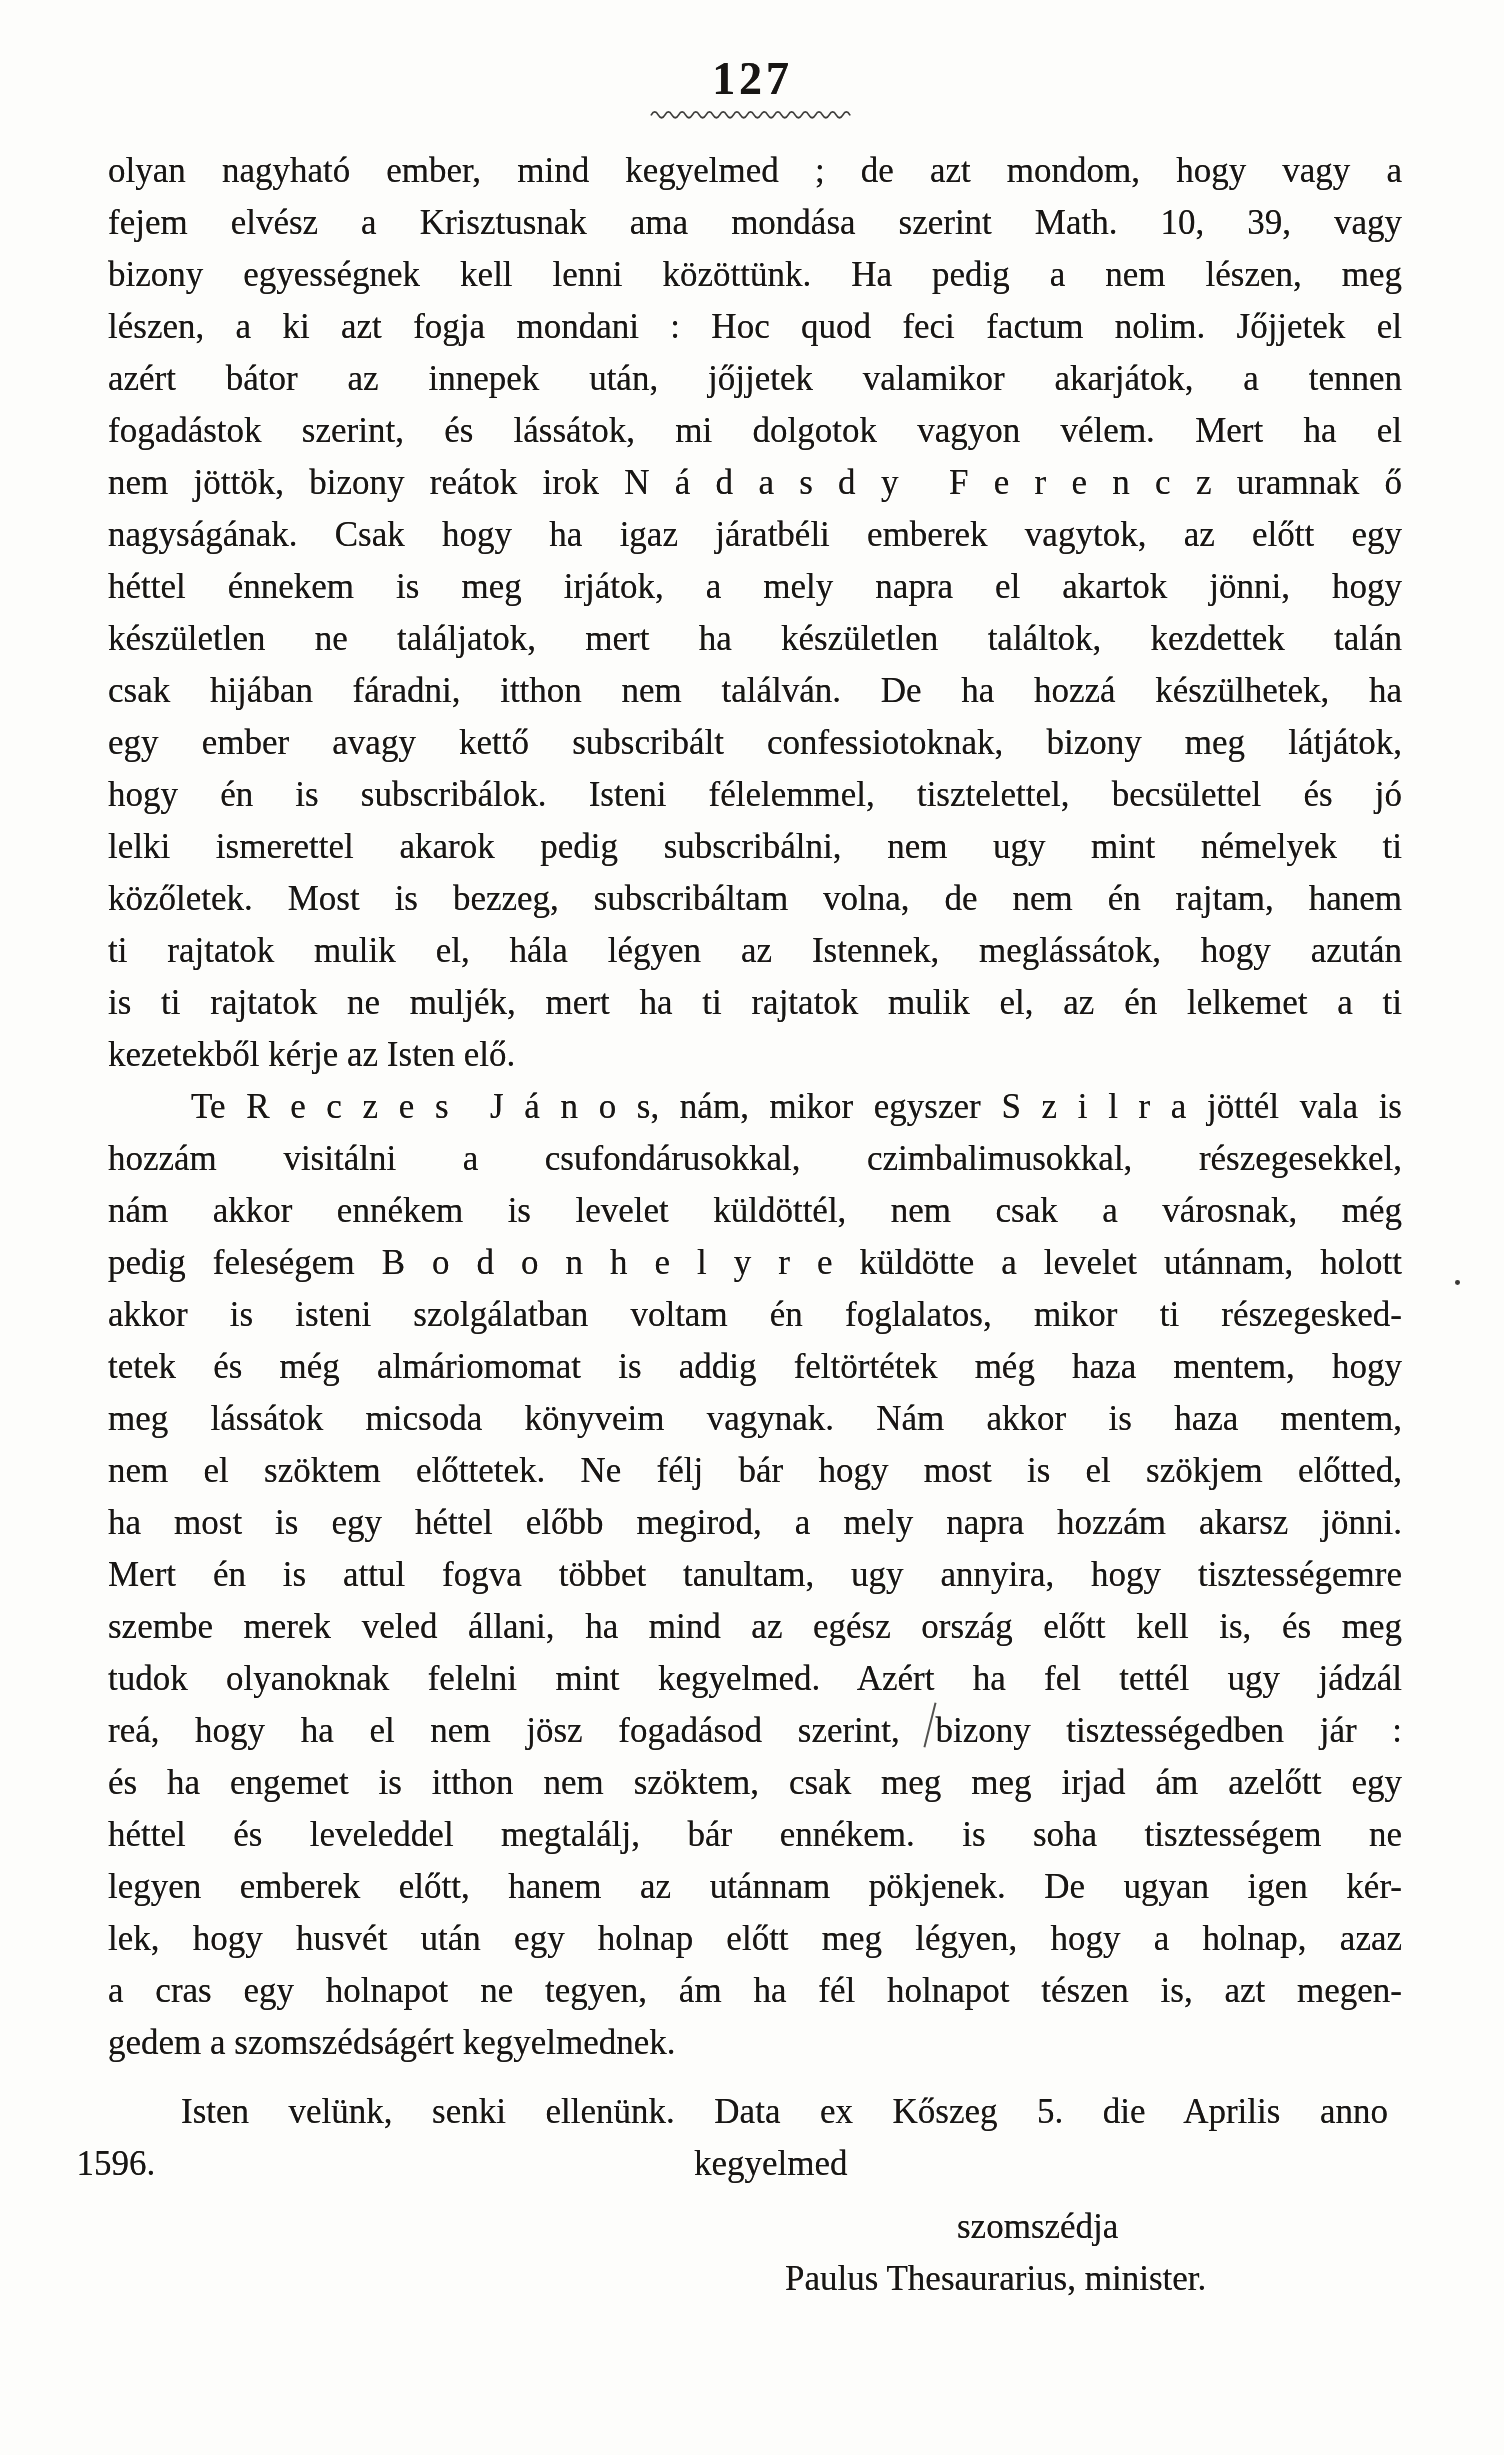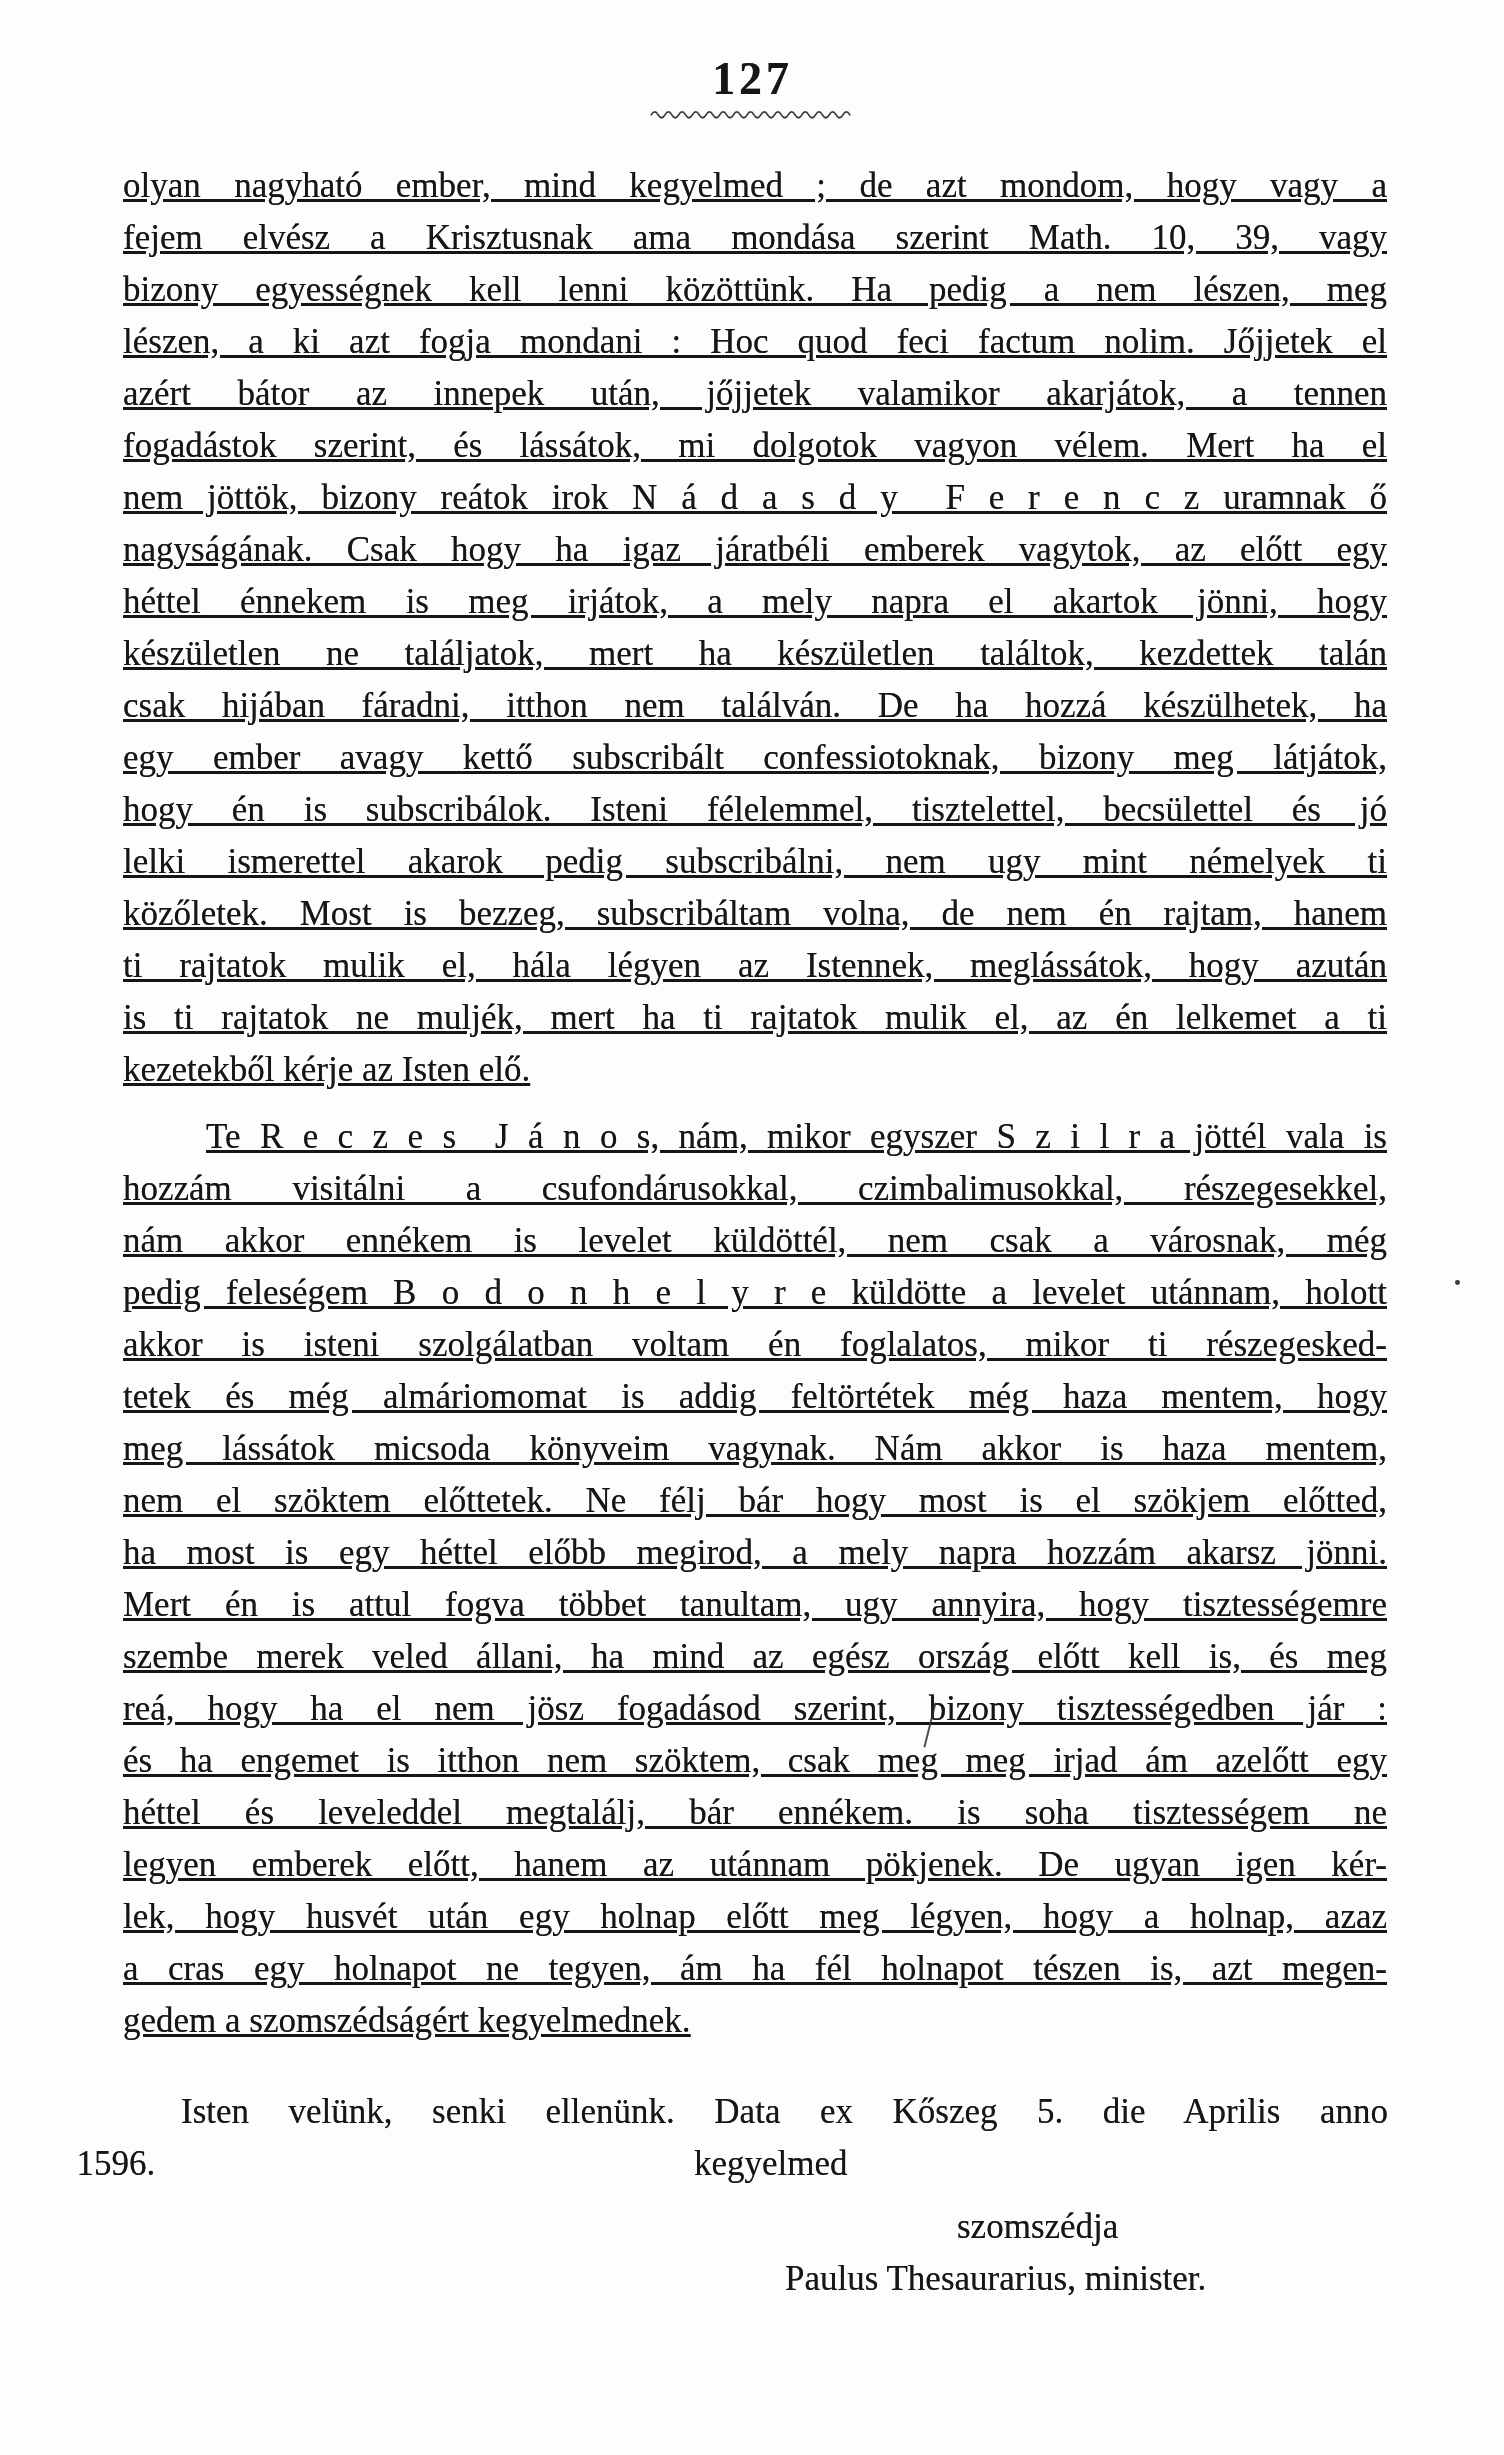--- a/index.html
+++ b/index.html
@@ -37,21 +37,21 @@
     margin: 4.9px auto 0 auto;
   }
   .body-text {
     position: absolute;
     top: 145px;
     left: 108px;
     width: 1294px;
     font-size: 35px;
     line-height: 52px;
   }
-  .paragraph { margin: 15px; text-decoration: underline; }
+  .paragraph { margin: 0; }
   .line {
     text-align: justify;
     text-align-last: justify;
     white-space: normal;
   }
   .line.last {
     text-align-last: left;
   }
   .line.indent {
     text-indent: 83px;
@@ -148,20 +148,21 @@
         <div class="line">hozzám visitálni a csufondárusokkal, czimbalimusokkal, részegesekkel,</div>
         <div class="line">nám akkor ennékem is levelet küldöttél, nem csak a városnak, még</div>
         <div class="line">pedig feleségem B o d o n h e l y r e küldötte a levelet utánnam, holott</div>
         <div class="line">akkor is isteni szolgálatban voltam én foglalatos, mikor ti részegesked-</div>
         <div class="line">tetek és még almáriomomat is addig feltörtétek még haza mentem, hogy</div>
         <div class="line">meg lássátok micsoda könyveim vagynak. Nám akkor is haza mentem,</div>
         <div class="line">nem el szöktem előttetek. Ne félj bár hogy most is el szökjem előtted,</div>
         <div class="line">ha most is egy héttel előbb megirod, a mely napra hozzám akarsz jönni.</div>
         <div class="line">Mert én is attul fogva többet tanultam, ugy annyira, hogy tisztességemre</div>
         <div class="line">szembe merek veled állani, ha mind az egész ország előtt kell is, és meg</div>
+        <div class="line">tudok olyanoknak felelni mint kegyelmed. Azért ha fel tettél ugy jádzál</div>
         <div class="line">reá, hogy ha el nem jösz fogadásod szerint, bizony tisztességedben jár :</div>
         <div class="line">és ha engemet is itthon nem szöktem, csak meg meg irjad ám azelőtt egy</div>
         <div class="line">héttel és leveleddel megtalálj, bár ennékem. is soha tisztességem ne</div>
         <div class="line">legyen emberek előtt, hanem az utánnam pökjenek. De ugyan igen kér-</div>
         <div class="line">lek, hogy husvét után egy holnap előtt meg légyen, hogy a holnap, azaz</div>
         <div class="line">a cras egy holnapot ne tegyen, ám ha fél holnapot tészen is, azt megen-</div>
         <div class="line last">gedem a szomszédságért kegyelmednek.</div>
       </div>
     </main>
 

